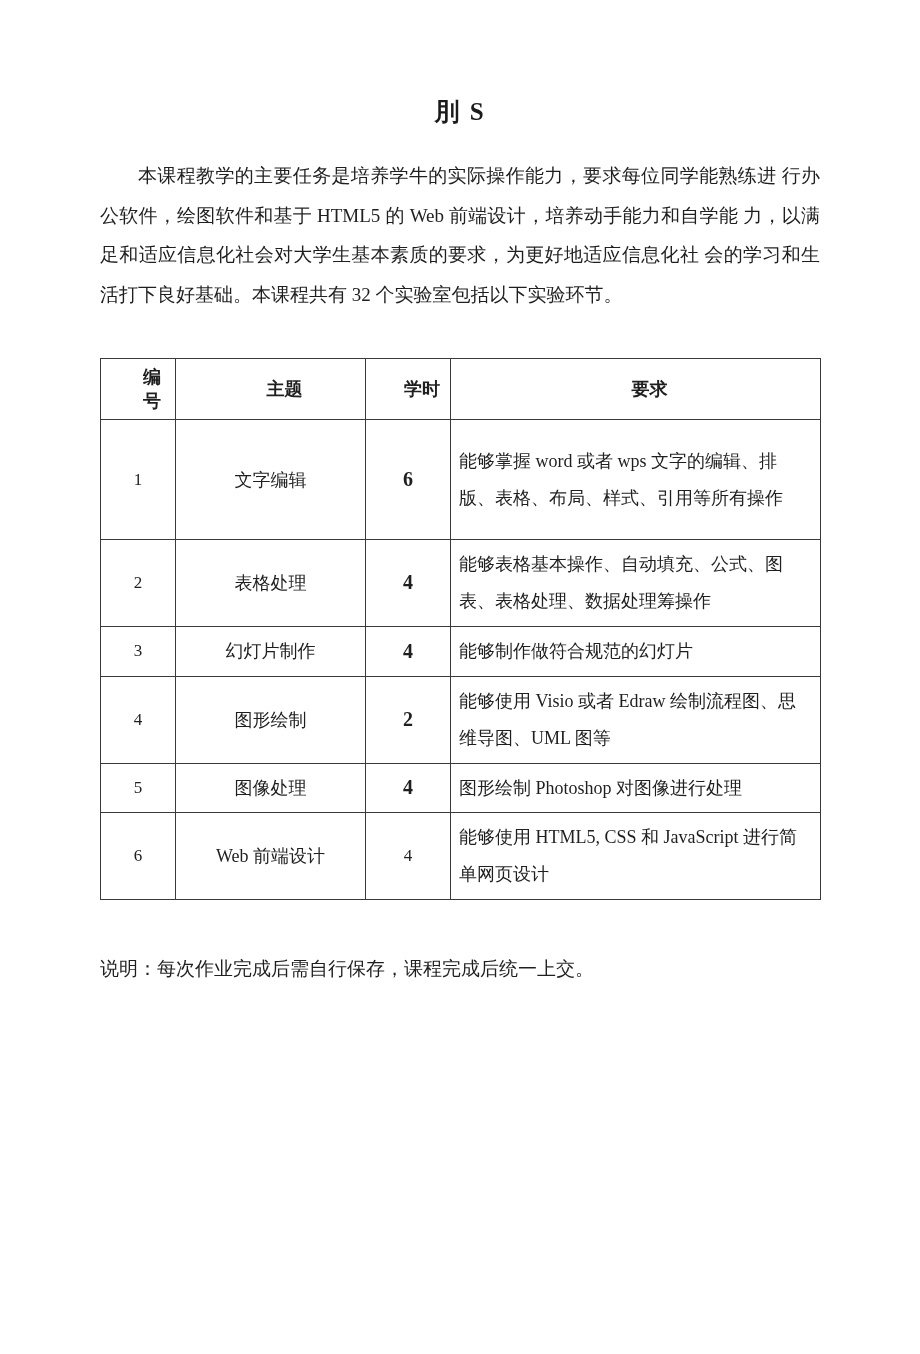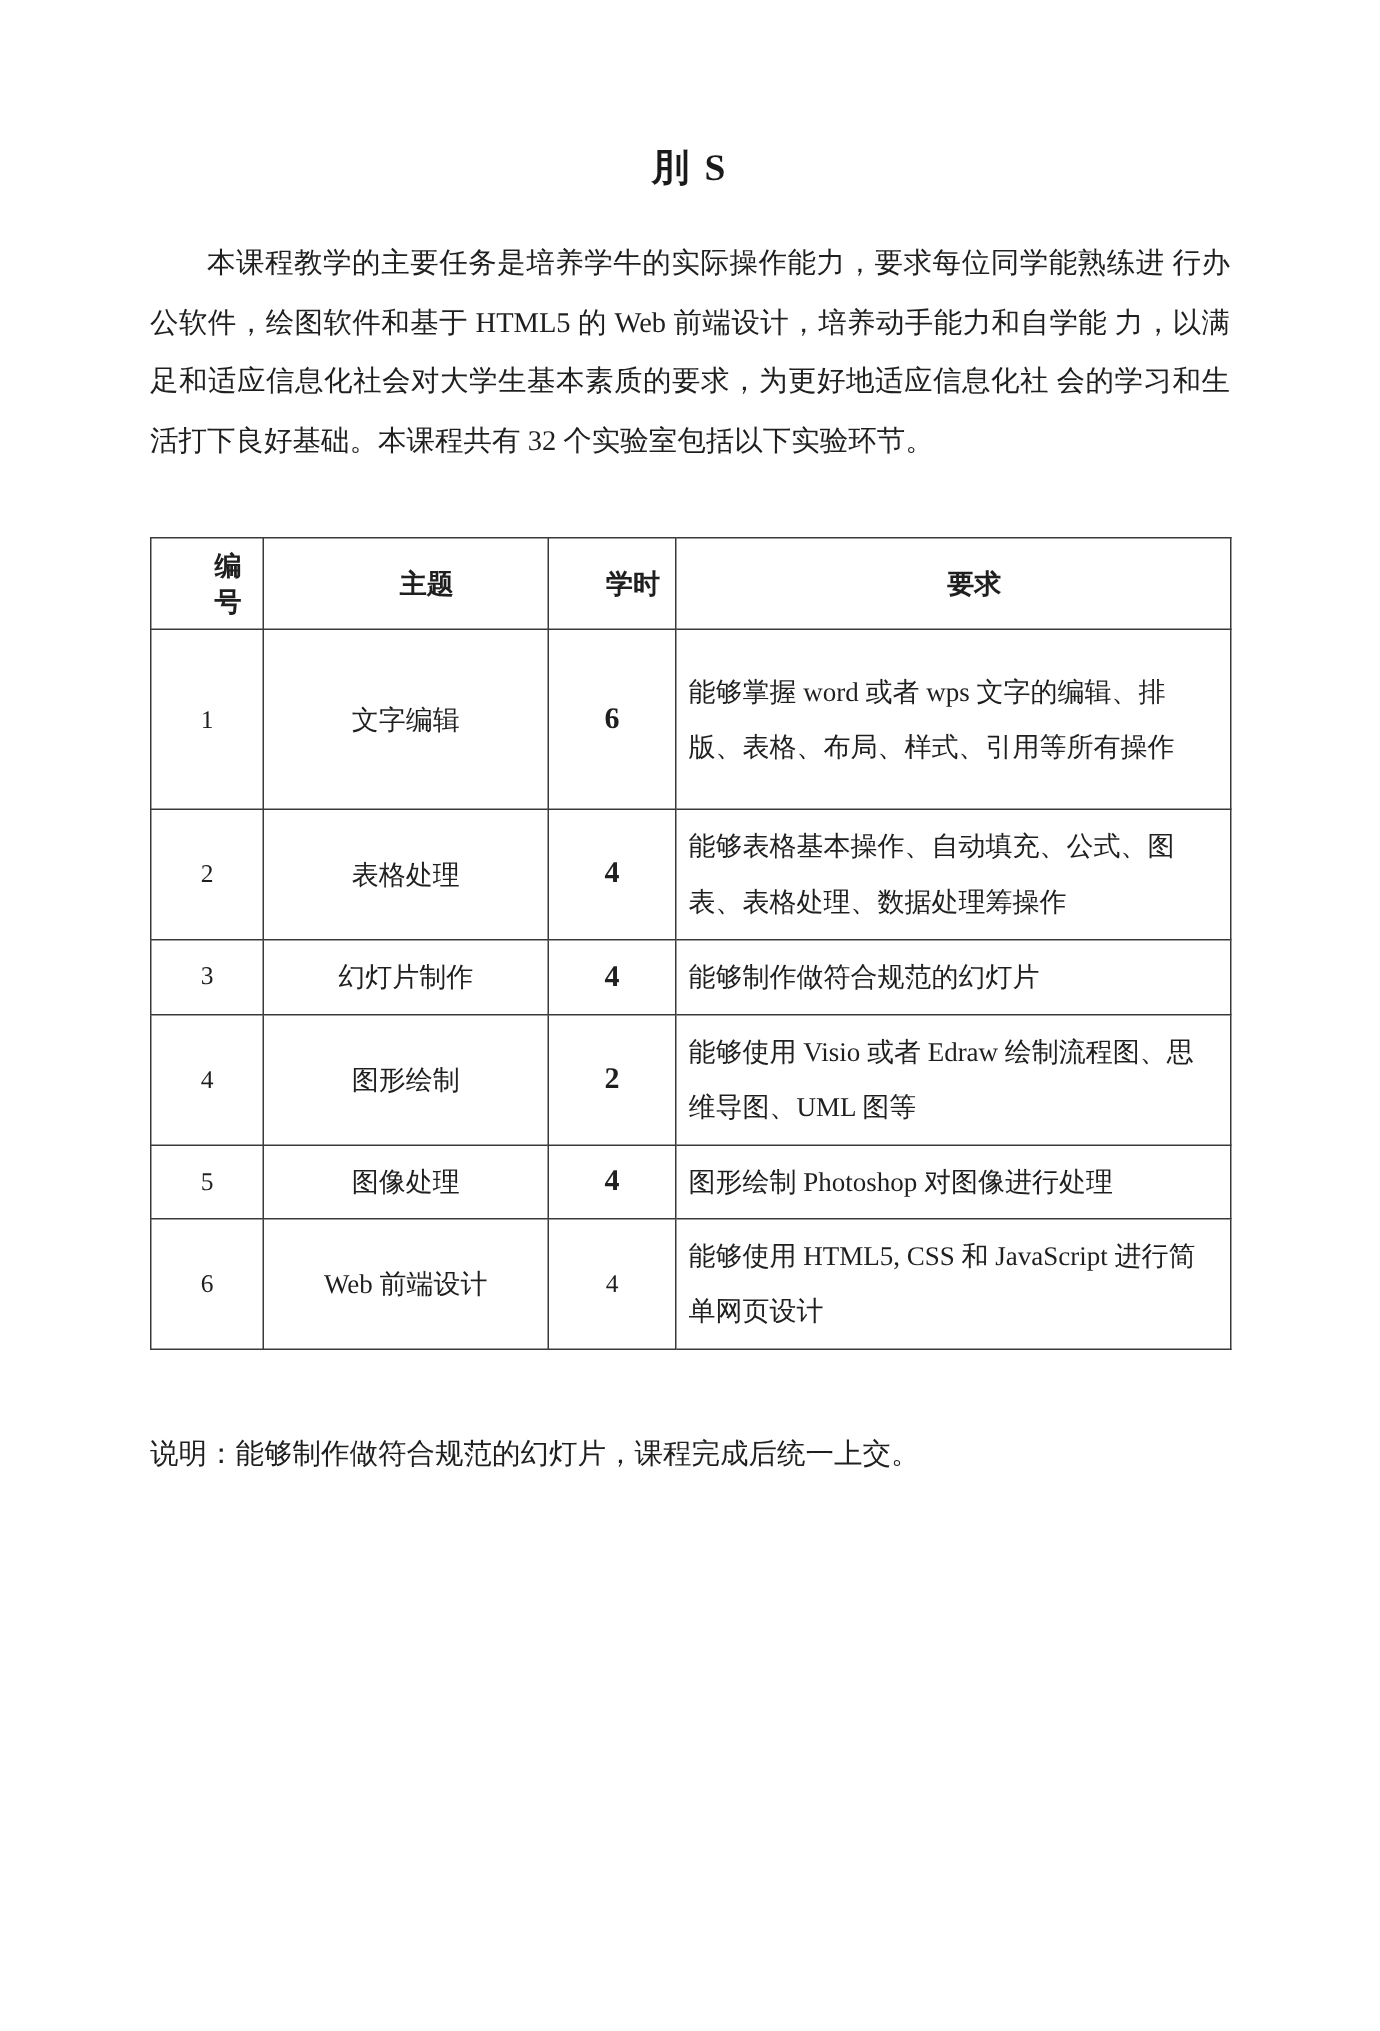--- a/index.html
+++ b/index.html
@@ -146,15 +146,15 @@
       </tr>
       <tr class="row-medium">
         <td class="cell-id">6</td>
         <td class="cell-topic">Web 前端设计</td>
         <td class="cell-hours normal">4</td>
         <td class="cell-req">能够使用  HTML5, CSS 和  JavaScript 进行简单网页设计</td>
       </tr>
     </tbody>
   </table>
 
-  <div class="doc-note">说明：能够制作做符合规范的幻灯片，课程完成后统一上交。</div>
+  <div class="doc-note">说明：每次作业完成后需自行保存，课程完成后统一上交。</div>
 
 </div>
 
 </body></html>

